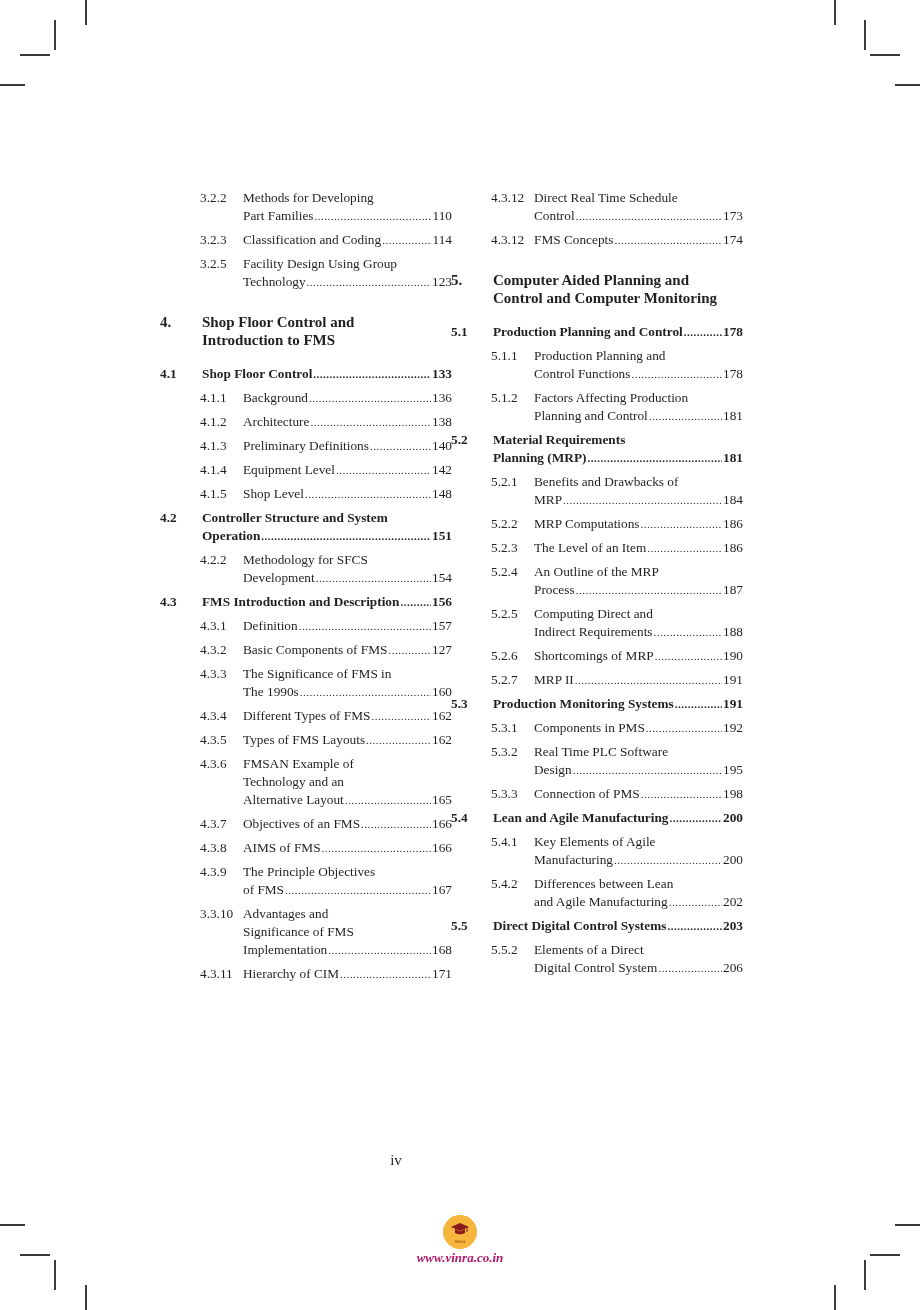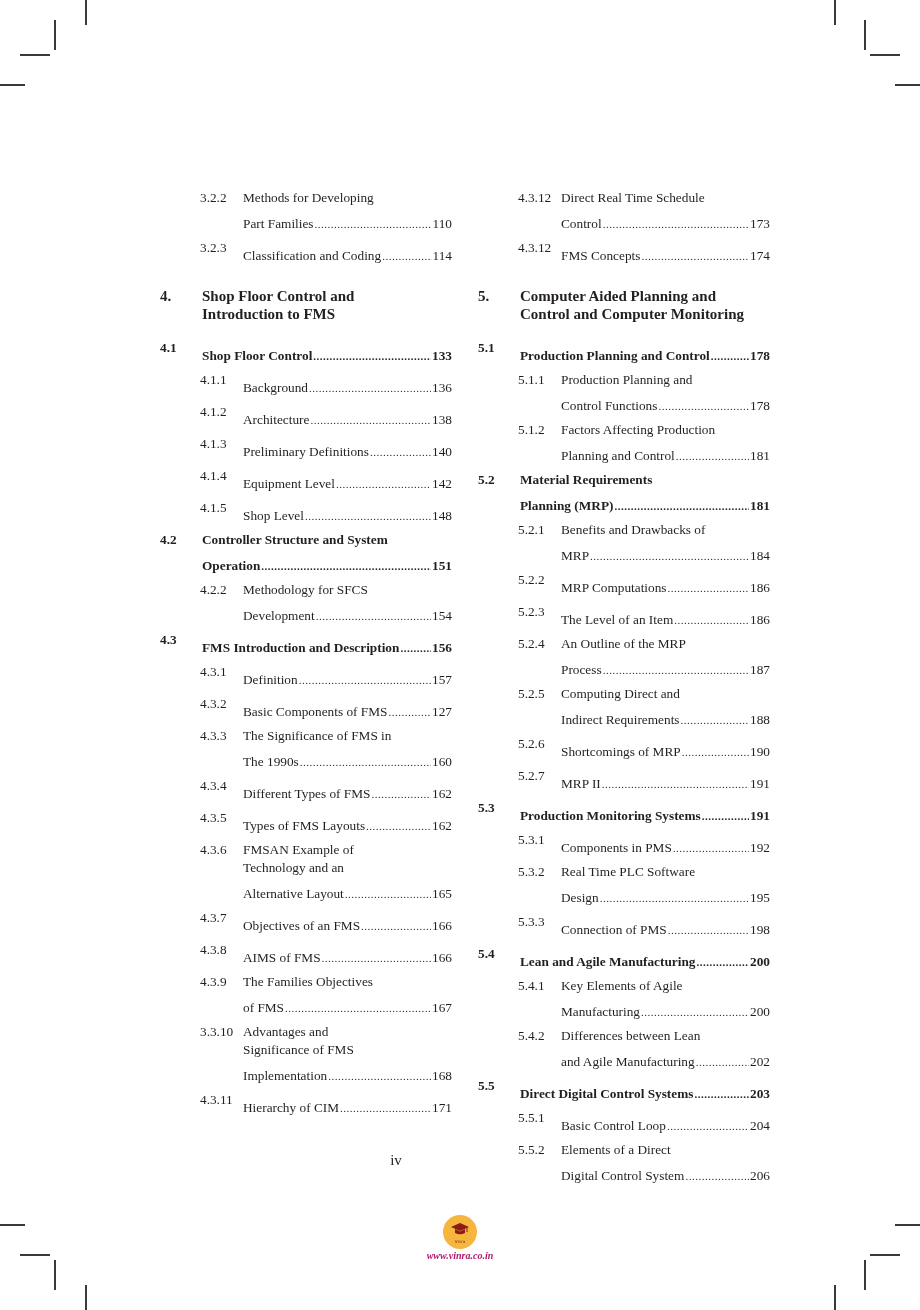--- a/index.html
+++ b/index.html
@@ -1,38 +1,38 @@
 <!DOCTYPE html>
 <html><head>
 <meta charset="utf-8">
 <style>
   html, body { margin:0; padding:0; background:#ffffff; }
   body { width:920px; height:1310px; position:relative; overflow:hidden;
          font-family:"Liberation Serif","DejaVu Serif",serif; color:#231f20; }
   .crop { position:absolute; background:#3a3a3a; }
   .col { position:absolute; top:189px; width:292px; }
   .col.left { left:160px; }
-  .col.right { left:478px; }
+  .col.right { left:451px; }
   .entry { position:relative; font-size:13.3px; line-height:18px; }
   .sub { padding-left:83px; margin-bottom:6px;text-align:right; }
   .sub .num { position:absolute; left:40px; top:0; }
   .sec { padding-left:42px; margin-bottom:6px; font-weight:bold;text-align:center; }
   .sec .num { position:absolute; left:0; top:0; }
   .chap { padding-left:42px; font-weight:bold; font-size:15px; line-height:18px; margin-top:22px; margin-bottom:16px; }
   .chap .num { position:absolute; left:0; top:0; }
   .line { display:flex; align-items:baseline; white-space:nowrap; }
   .line .t { flex:0 0 auto; }
   .line .dots { flex:1 1 auto; overflow:hidden; margin:0 1px; }
   .line .dots::before { content:"...................................................................................................................................................................."; letter-spacing:0.5px; font-size:11px; }
-  .line .pg { flex:0 0 auto;margin-top:8px; }
+  .line .pg { flex:0 0 auto; }
   .pagenum { position:absolute; left:0; width:792px; top:1152px; text-align:center; font-size:15px; }
   .logo { position:absolute; left:443px; top:1215px; width:34px; height:34px; border-radius:50%; background:#f6b53c; }
   .logo .cap { position:absolute; left:8px; top:7px; width:18px; height:14px; }
   .logo .tag { position:absolute; left:0; width:34px; top:24px; text-align:center; font-size:4px; color:#7a2a12; font-family:"DejaVu Sans",sans-serif; }
-  .url { position:absolute; left:0; width:920px; top:1250px; text-align:center; font-size:10px; font-style:italic; font-weight:bold; color:#b0186b; }
+  .url { position:absolute; left:0; width:920px; top:1250px; text-align:center; font-size:13px; font-style:italic; font-weight:bold; color:#b0186b; }
 </style>
 </head>
 <body>
 
 <div class="crop" style="left:85px;top:0;width:2px;height:25px;"></div>
 <div class="crop" style="left:54px;top:20px;width:2px;height:30px;"></div>
 <div class="crop" style="left:20px;top:54px;width:30px;height:2px;"></div>
 <div class="crop" style="left:0;top:84px;width:25px;height:2px;"></div>
 <div class="crop" style="left:834px;top:0;width:2px;height:25px;"></div>
 <div class="crop" style="left:864px;top:20px;width:2px;height:30px;"></div>
@@ -60,20 +60,31 @@
       </div>
     </div>
     <div class="entry sub">
       <span class="num">3.2.3</span>
       <div class="line">
         <span class="t">Classification and Coding</span>
         <span class="dots"></span>
         <span class="pg">114</span>
       </div>
     </div>
+    <div class="entry sub">
+      <span class="num">3.2.5</span>
+      <div class="line">
+        <span class="t">Facility Design Using Group</span>
+      </div>
+      <div class="line">
+        <span class="t">Technology</span>
+        <span class="dots"></span>
+        <span class="pg">123</span>
+      </div>
+    </div>
     <div class="entry chap">
       <span class="num">4.</span>
       <div class="line">
         <span class="t">Shop Floor Control and</span>
       </div>
       <div class="line">
         <span class="t">Introduction to FMS</span>
       </div>
     </div>
     <div class="entry sec">
@@ -223,21 +234,21 @@
       <span class="num">4.3.8</span>
       <div class="line">
         <span class="t">AIMS of FMS</span>
         <span class="dots"></span>
         <span class="pg">166</span>
       </div>
     </div>
     <div class="entry sub">
       <span class="num">4.3.9</span>
       <div class="line">
-        <span class="t">The Families Objectives</span>
+        <span class="t">The Principle Objectives</span>
       </div>
       <div class="line">
         <span class="t">of FMS</span>
         <span class="dots"></span>
         <span class="pg">167</span>
       </div>
     </div>
     <div class="entry sub">
       <span class="num">3.3.10</span>
       <div class="line">
@@ -460,28 +471,20 @@
         <span class="dots"></span>
         <span class="pg">202</span>
       </div>
     </div>
     <div class="entry sec">
       <span class="num">5.5</span>
       <div class="line">
         <span class="t">Direct Digital Control Systems</span>
         <span class="dots"></span>
         <span class="pg">203</span>
-      </div>
-    </div>
-    <div class="entry sub">
-      <span class="num">5.5.1</span>
-      <div class="line">
-        <span class="t">Basic Control Loop</span>
-        <span class="dots"></span>
-        <span class="pg">204</span>
       </div>
     </div>
     <div class="entry sub">
       <span class="num">5.5.2</span>
       <div class="line">
         <span class="t">Elements of a Direct</span>
       </div>
       <div class="line">
         <span class="t">Digital Control System</span>
         <span class="dots"></span>

